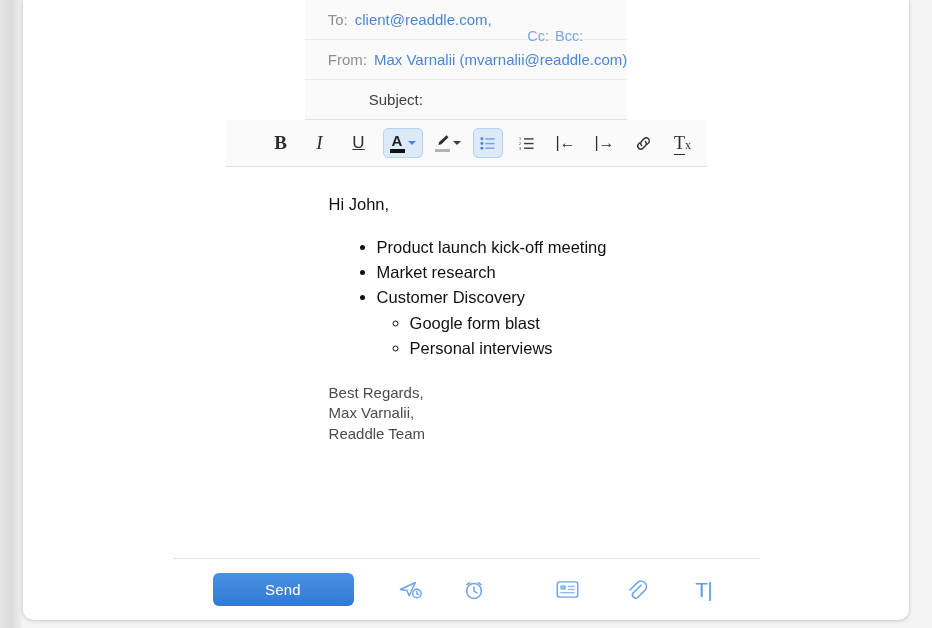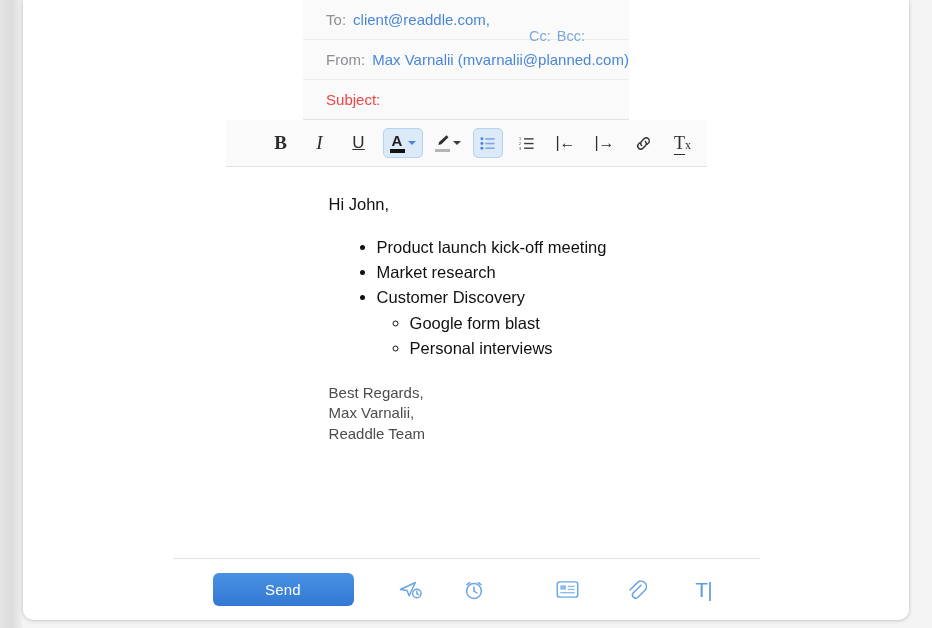--- a/index.html
+++ b/index.html
@@ -66,21 +66,21 @@
     display: flex;
     align-items: center;
     gap: 6px;
     margin-top: 24px;
   }
   .cc-btn {
     color: #7fa6dd;
     font-size: 14.5px;
   }
   .subject-row { border-bottom: 1px solid #e2e2e2; }
-  .subject-label { color: #ef4444; }
+  .subject-label { color: #404040; margin-left: 41px; }
 
   
   #toolbar {
     height: 47px;
     background: #fafafa;
     border-bottom: 1px solid #e2e2e2;
     display: flex;
     align-items: center;
     padding-left: 40px;
     box-sizing: border-box;
@@ -206,21 +206,21 @@
         <span class="hdr-value">client@readdle.com</span>
         <span class="hdr-value comma">,</span>
         <div class="hdr-right">
           <span class="cc-btn">Cc:</span>
           <span class="cc-btn">Bcc:</span>
         </div>
       </div>
 
       <div class="hdr-row">
         <span class="hdr-label">From:</span>
-        <span class="hdr-value">Max Varnalii (mvarnalii@planned.com)</span>
+        <span class="hdr-value">Max Varnalii (mvarnalii@readdle.com)</span>
       </div>
 
       <div class="hdr-row subject-row">
         <span class="subject-label">Subject:</span>
         <span class="hdr-value"></span>
       </div>
     </div>
 
     <div id="toolbar">
 

